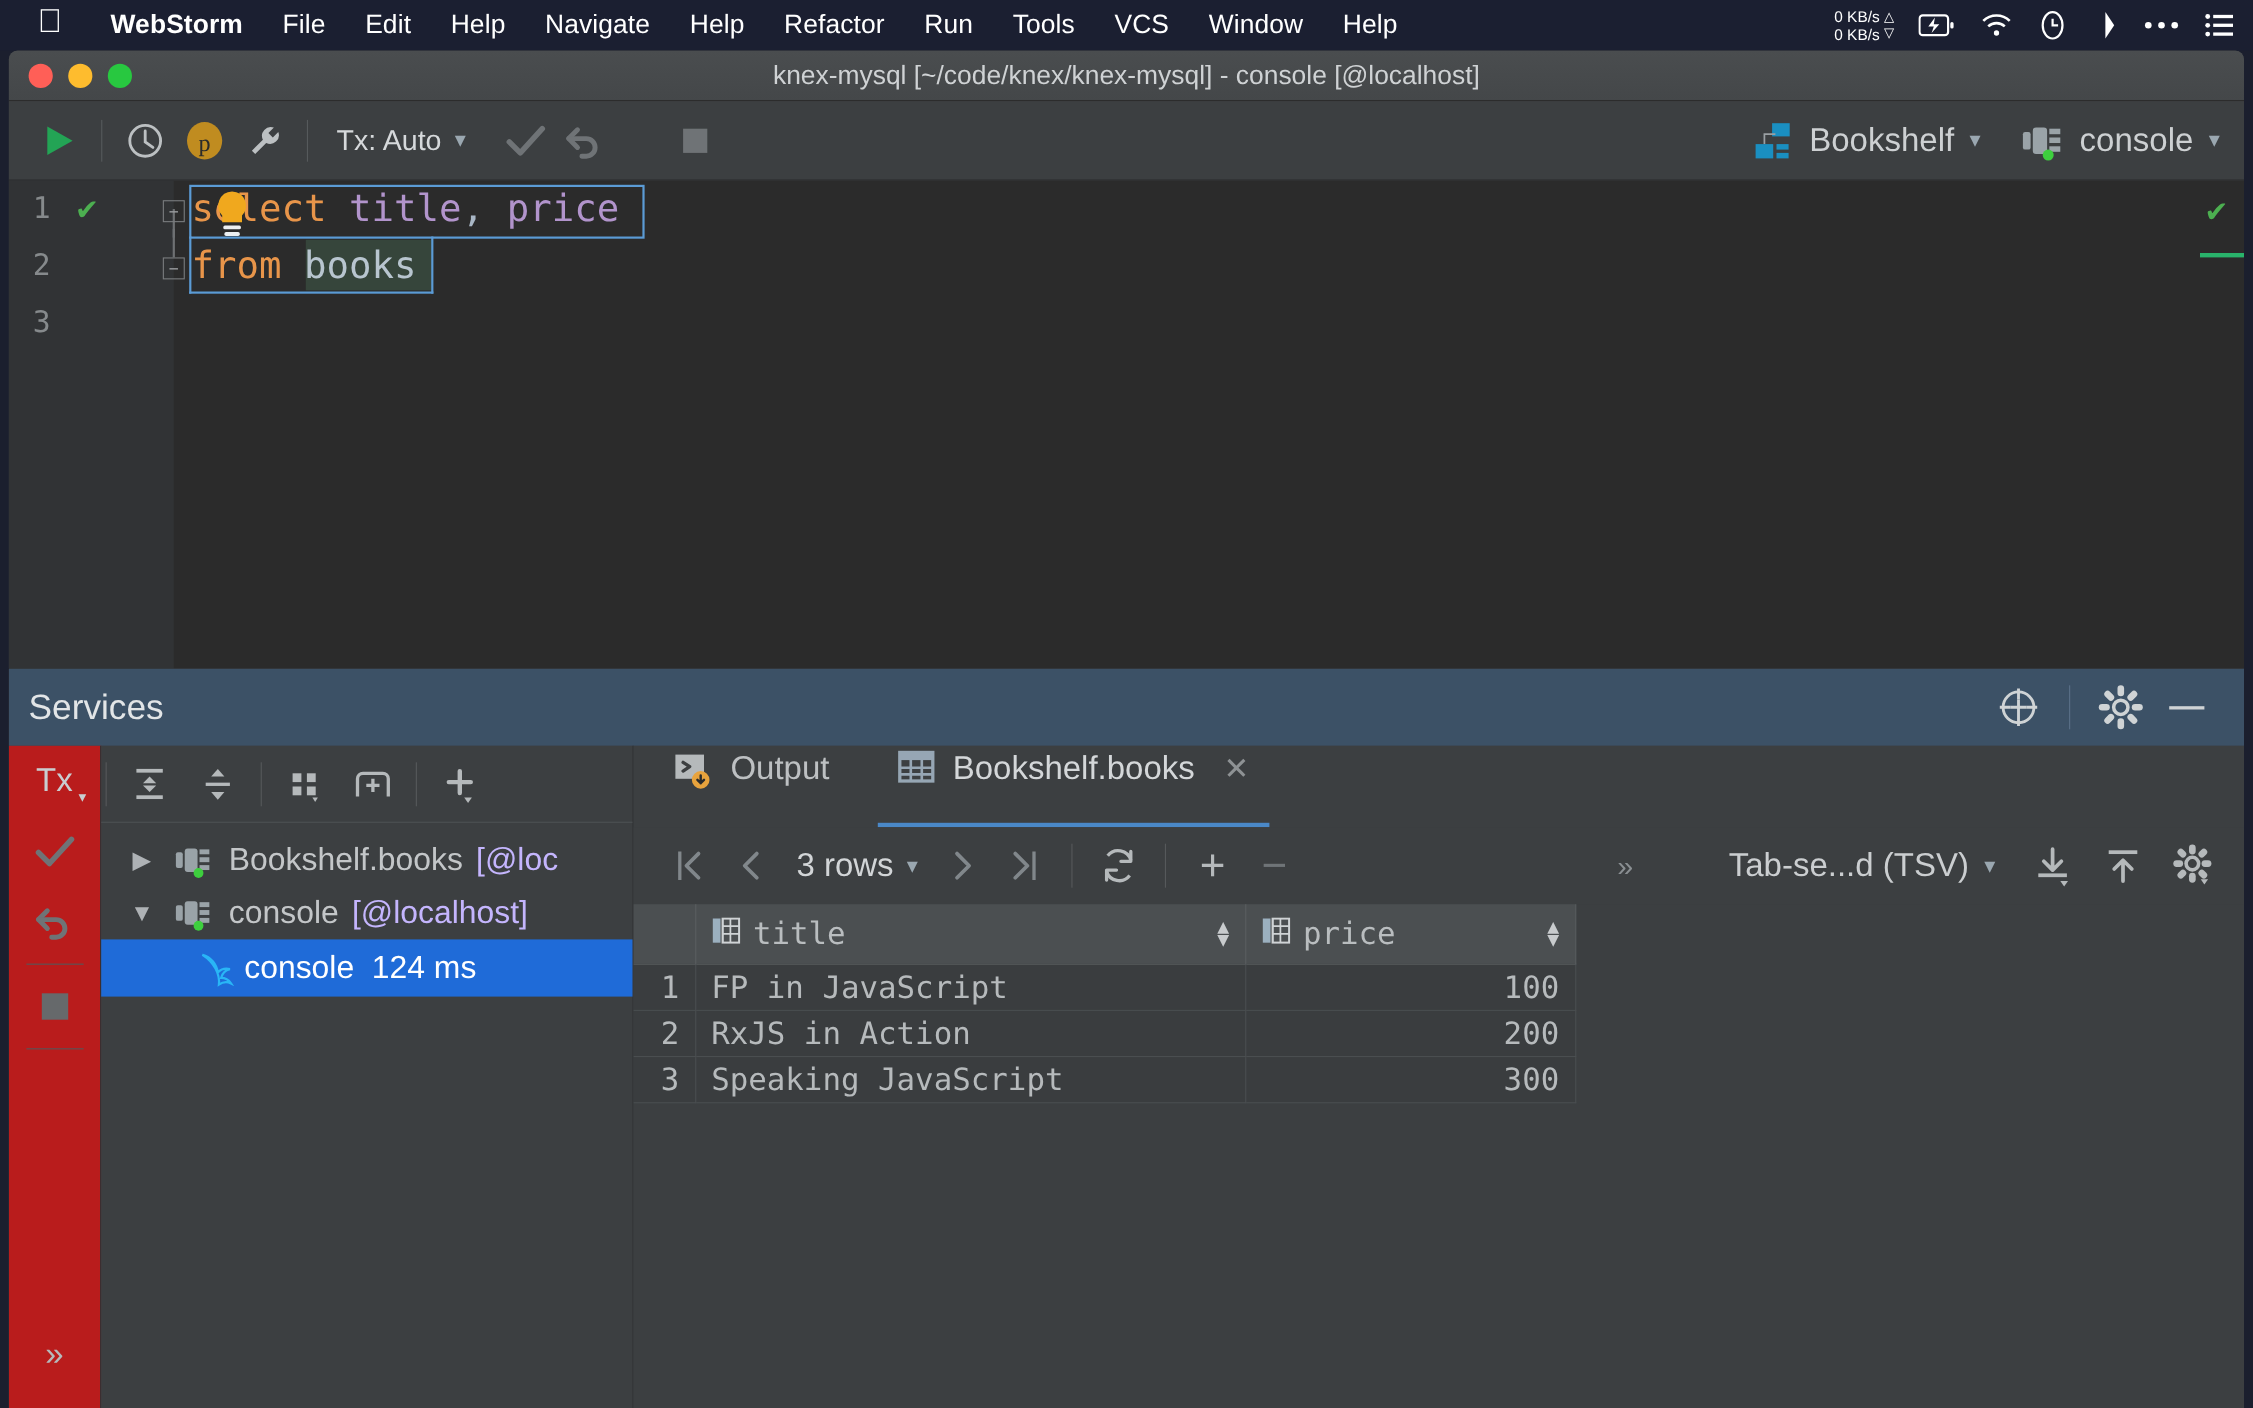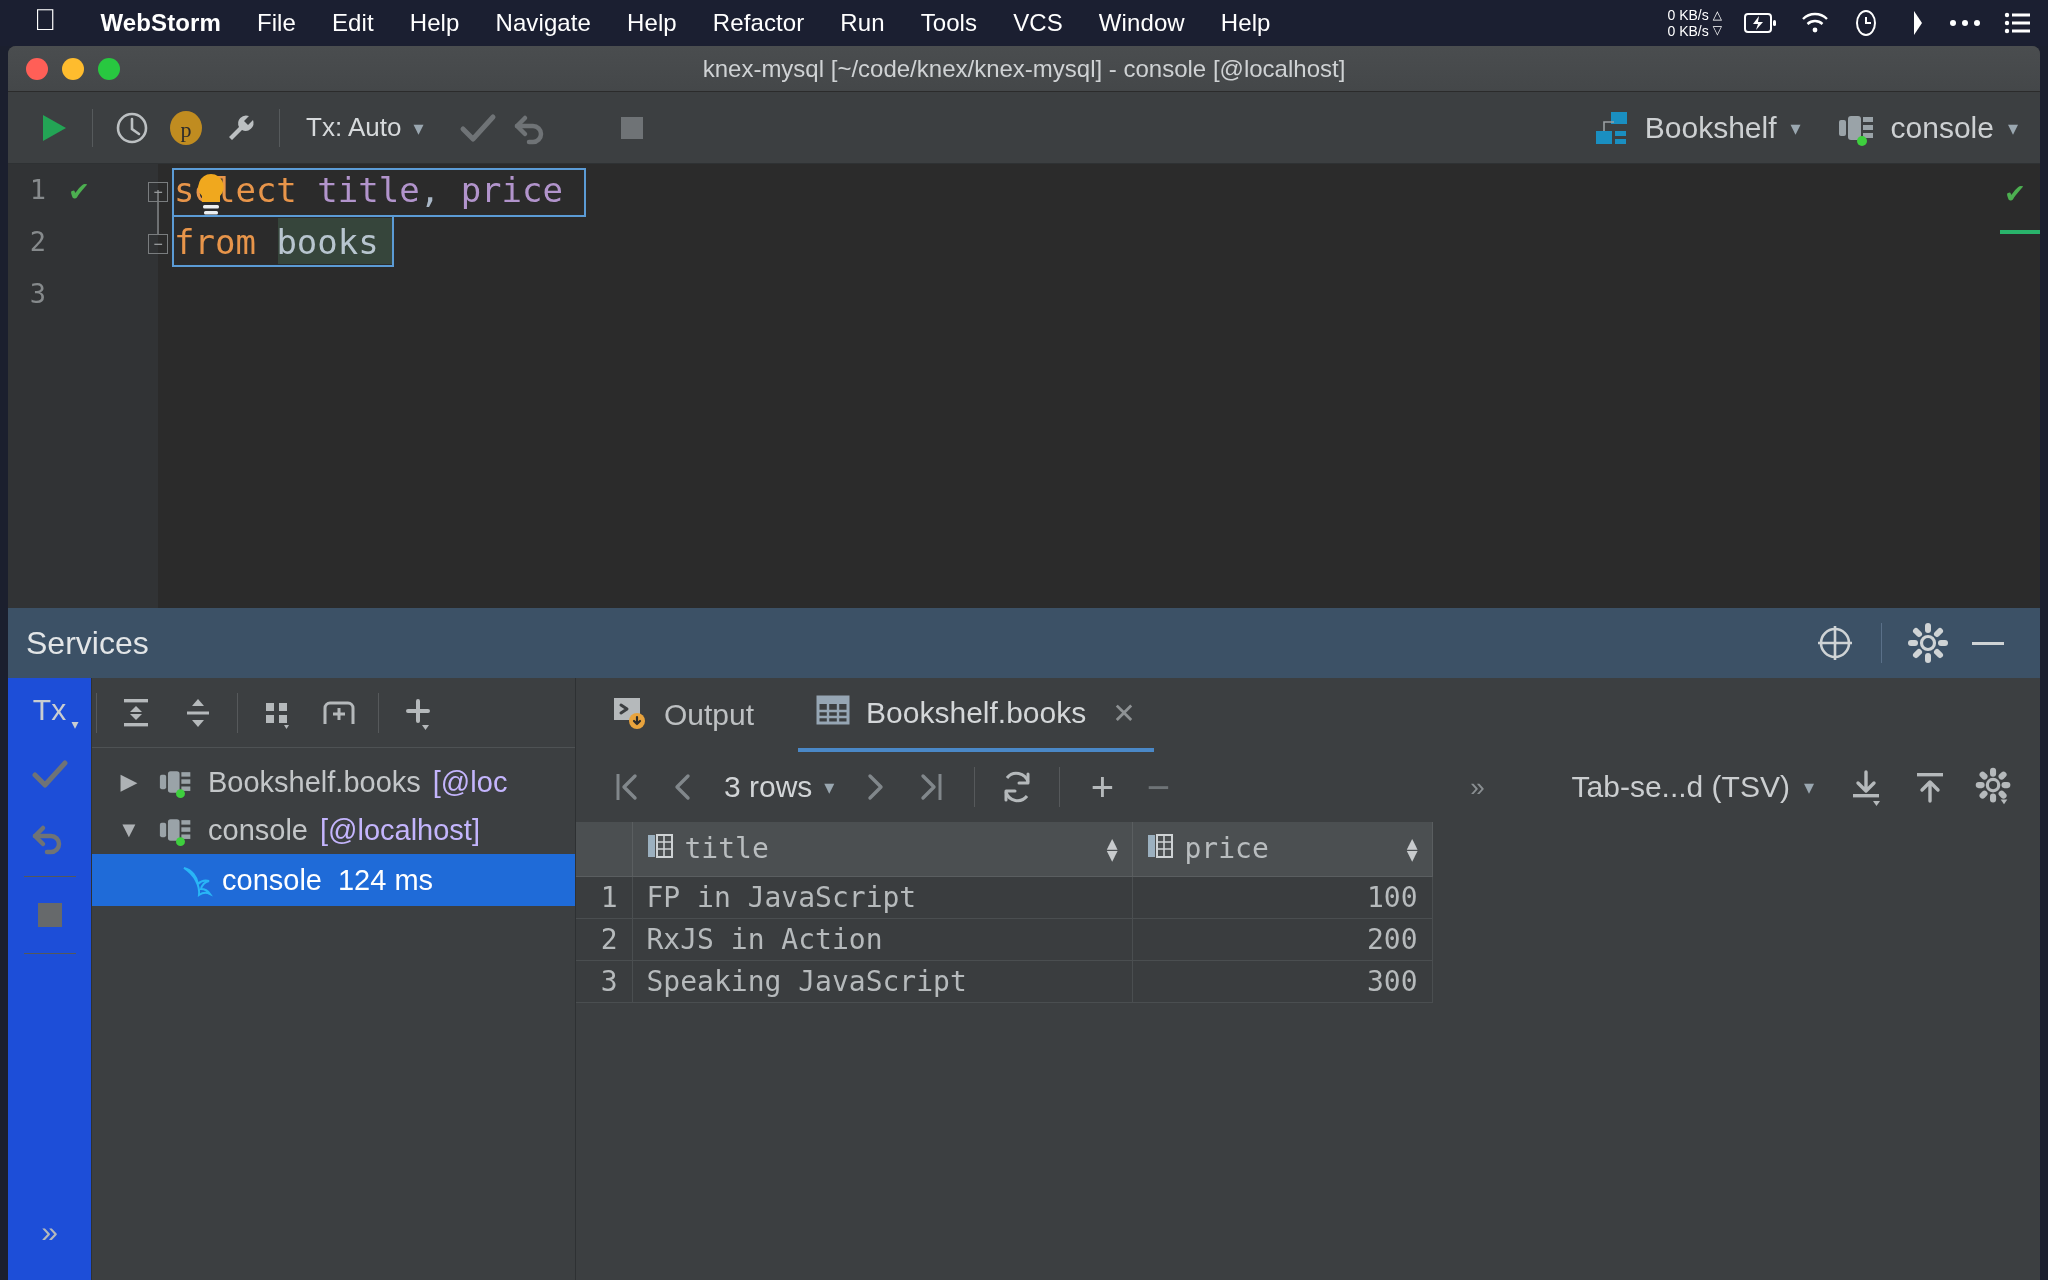--- a/index.html
+++ b/index.html
@@ -112,21 +112,21 @@
     background: #3c5166;
     display: flex; align-items: center;
   }
   #services-title { margin-left: 18px; font-size: 32px; color: #e2e5e7; }
   #services-header-right { position: absolute; right: 22px; display: flex; align-items: center; gap: 0; }
   .hdr-btn { width: 60px; height: 60px; display: flex; align-items: center; justify-content: center; }
 
   
   #svc-left-rail {
     position: absolute; left: 0; top: 70px; width: 84px; bottom: 0;
-    background: #1d4ed8; border-right: 1px solid #2e3133;
+    background: #b91c1c; border-right: 1px solid #2e3133;
     display: flex; flex-direction: column; align-items: center;
   }
   .rail-btn { width: 70px; height: 64px; display: flex; align-items: center; justify-content: center; color: #9fa3a6; }
   .rail-div { width: 52px; height: 1px; background: #55585a; margin: 6px 0; }
 
   
   #svc-tree-panel {
     position: absolute; left: 84px; top: 70px; width: 484px; bottom: 0;
     background: #3c3f41; border-right: 1px solid #2e3133;
   }
@@ -143,21 +143,21 @@
   .tree-row.selected { background: #1f6bd8; color: #ffffff; }
   .tree-arrow { position: absolute; left: 24px; width: 26px; text-align: center; color: #aeb2b5; font-size: 22px; }
   .tree-host { color: #c4b5fd; text-align: right; }
 
   
   #results {
     position: absolute; left: 568px; top: 70px; right: 0; bottom: 0;
     background: #3c3f41;
   }
   #result-tabs { height: 74px; display: flex; align-items: flex-end; position: relative; }
-  .rtab { display: flex; align-items: center; gap: 16px; height: 74px; padding: 4px 18px; font-size: 30px; color: #bdc0c2; }
+  .rtab { display: flex; align-items: flex-start; gap: 16px; height: 74px; padding: 4px 18px; font-size: 30px; color: #bdc0c2; }
   .rtab.active { border-bottom: 4px solid #4a88c7; color: #d4d7d9; }
   .tab-close { color: #8e9294; font-size: 28px; margin-left: 10px; }
 
   #grid-toolbar {
     height: 70px; display: flex; align-items: center; position: relative;
     background: #3c3f41; padding-left: 22px;
   }
   .gt-btn { width: 56px; height: 56px; display: flex; align-items: center; justify-content: center; color: #8f9498; font-size: 30px; }
   .gt-sep { width: 1px; height: 40px; background: #56595b; margin: 0 14px; }
   #rows-label { font-size: 30px; color: #d2d5d7; display: flex; align-items: center; gap: 12px; padding: 0 14px; }

